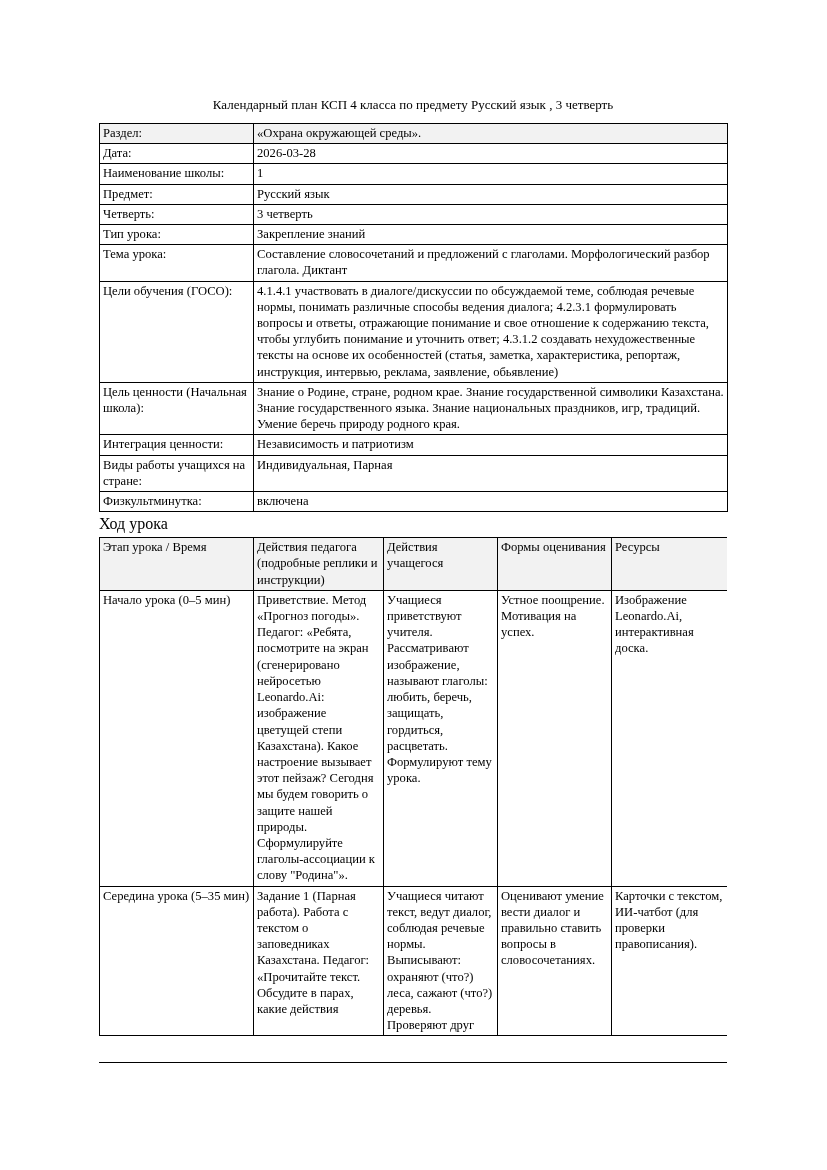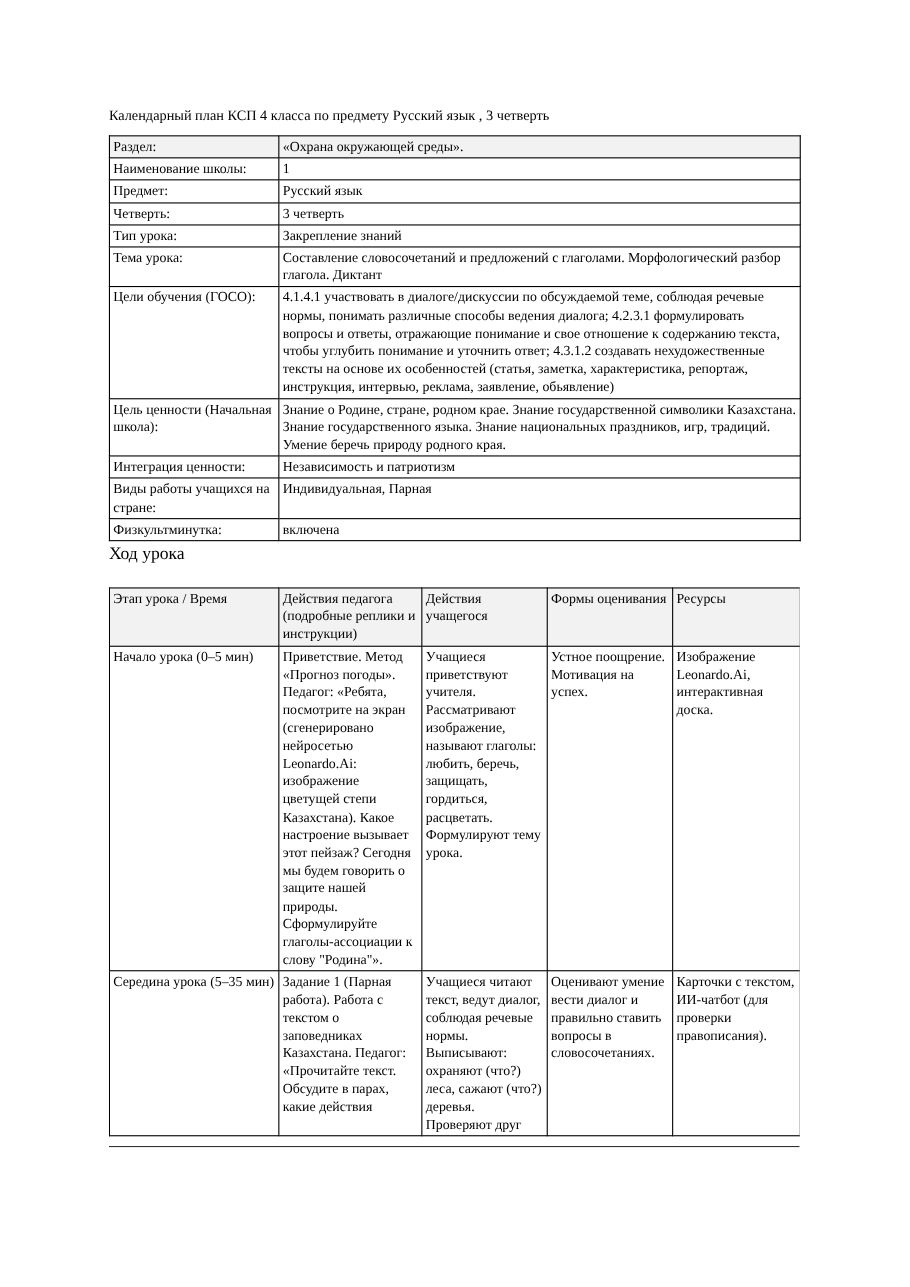--- a/index.html
+++ b/index.html
@@ -23,20 +23,21 @@
     position: absolute;
     left: 99px;
     top: 96px;
     width: 628px;
   }
   .doc-title {
     font-size: 13.0px;
     line-height: 18px;
     margin: 0 0 9px 0;
     white-space: pre;
+    text-align: center;
   }
   .section-label {
     font-size: 16px;
     line-height: 18px;
     margin: 3px 0 4px 0;
   }
   table.grid {
     border-collapse: collapse;
     width: 628px;
     table-layout: fixed;
@@ -66,21 +67,21 @@
   .flow-c5 { width: 116px; }
   
   .flow-wrap {
     position: relative;
     height: 526px;
     overflow: hidden;
   }
   .flow-wrap table.grid {
     position: absolute;
     left: 0;
-    top: 17px;
+    top: 0;
   }
   .flow-bottom-rule {
     position: absolute;
     left: 0;
     bottom: 0;
     width: 628px;
     height: 1px;
     background: #000000;
   }
 </style>
@@ -94,20 +95,24 @@
 
     <table class="grid">
       <colgroup>
         <col class="info-col-label">
         <col class="info-col-value">
       </colgroup>
       <tbody>
         <tr class="shaded">
           <td>Раздел:</td>
           <td>«Охрана окружающей среды».</td>
+        </tr>
+        <tr>
+          <td>Дата:</td>
+          <td>2026-03-28</td>
         </tr>
         <tr>
           <td>Наименование школы:</td>
           <td>1</td>
         </tr>
         <tr>
           <td>Предмет:</td>
           <td>Русский язык</td>
         </tr>
         <tr>

